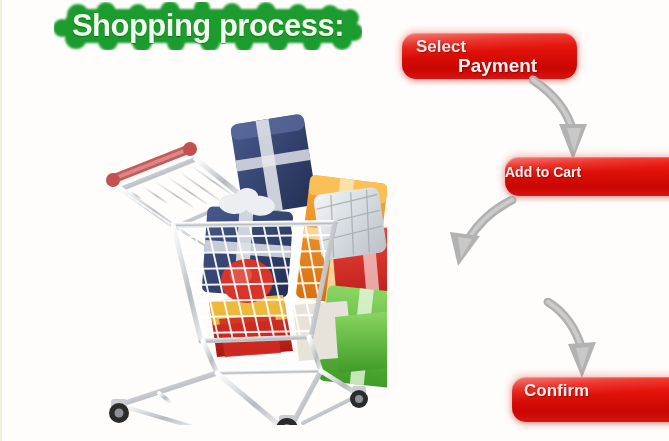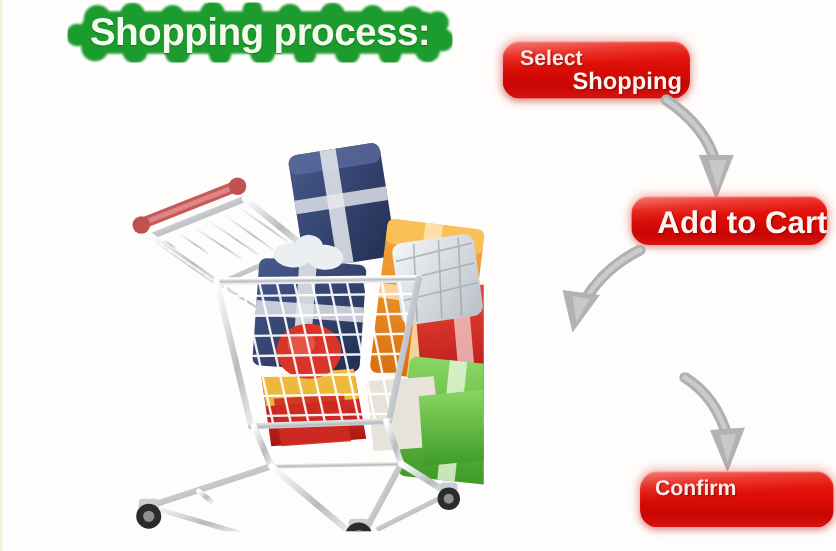--- a/index.html
+++ b/index.html
@@ -62,20 +62,21 @@
         rgba(255,255,255,0.10) 22%,
         rgba(255,255,255,0.0) 42%),
       linear-gradient(180deg, #ef2a20 0%, #e01008 38%, #c90603 78%, #d81510 100%);
     box-shadow:
       0 0 6px 3px rgba(226,30,22,0.22),
       0 2px 4px rgba(120,0,0,0.22),
       inset 0 1px 1px rgba(255,255,255,0.28);
     color: #ffffff;
     font-weight: bold;
     overflow: hidden;
+    padding-left: 25px;
   }
   .pill .ln {
     position: absolute;
     white-space: nowrap;
     text-shadow: 1px 1px 1px rgba(110,0,0,0.55);
   }
 
   
   #pill-select {
     left: 400px; top: 33px;
@@ -93,22 +94,22 @@
   }
 
   
   #pill-cart {
     left: 503px; top: 157px;
     width: 157px; height: 39px;
   }
   #pill-cart .l1 {
     left: 0; top: 7px;
     width: 157px;
-    text-align: right;
-    font-size: 25px;
+    text-align: left;
+    font-size: 14px;
     color: #fdf4f2;
   }
 
   
   #pill-buy {
     left: 415px; top: 264px;
     width: 150px; height: 39px;
   }
   #pill-buy .l1 {
     left: 0; top: 8px;
@@ -377,21 +378,21 @@
           <rect x="-7" y="-7" width="14" height="9" rx="3" fill="#c9ced2"></rect>
           <circle cx="0" cy="6" r="9" fill="#2b2b2b"></circle>
           <circle cx="0" cy="6" r="4" fill="#8c9196"></circle>
         </g>
       </g>
     </svg>
   </div>
 
   <div class="pill" id="pill-select">
     <span class="ln l1">Select</span>
-    <span class="ln l2">Shopping</span>
+    <span class="ln l2">Payment</span>
   </div>
 
   <svg class="arrow" id="arrow-1" style="left:527px; top:74px;" width="70" height="90" viewBox="0 0 70 90">
     <path d="M4,6 C22,18 38,34 44,58" stroke="#b0b0b0" stroke-width="9" fill="none" stroke-linecap="round"></path>
     <path d="M4,6 C22,18 38,34 44,58" stroke="#d2d2d2" stroke-width="4" fill="none" stroke-linecap="round" opacity="0.8"></path>
     <path d="M30,50 L58,50 L44,86 Z" fill="#b2b2b2"></path>
     <path d="M38,54 L52,54 L45,78 Z" fill="#cdcdcd" opacity="0.8"></path>
   </svg>
 
   <div class="pill" id="pill-cart">

